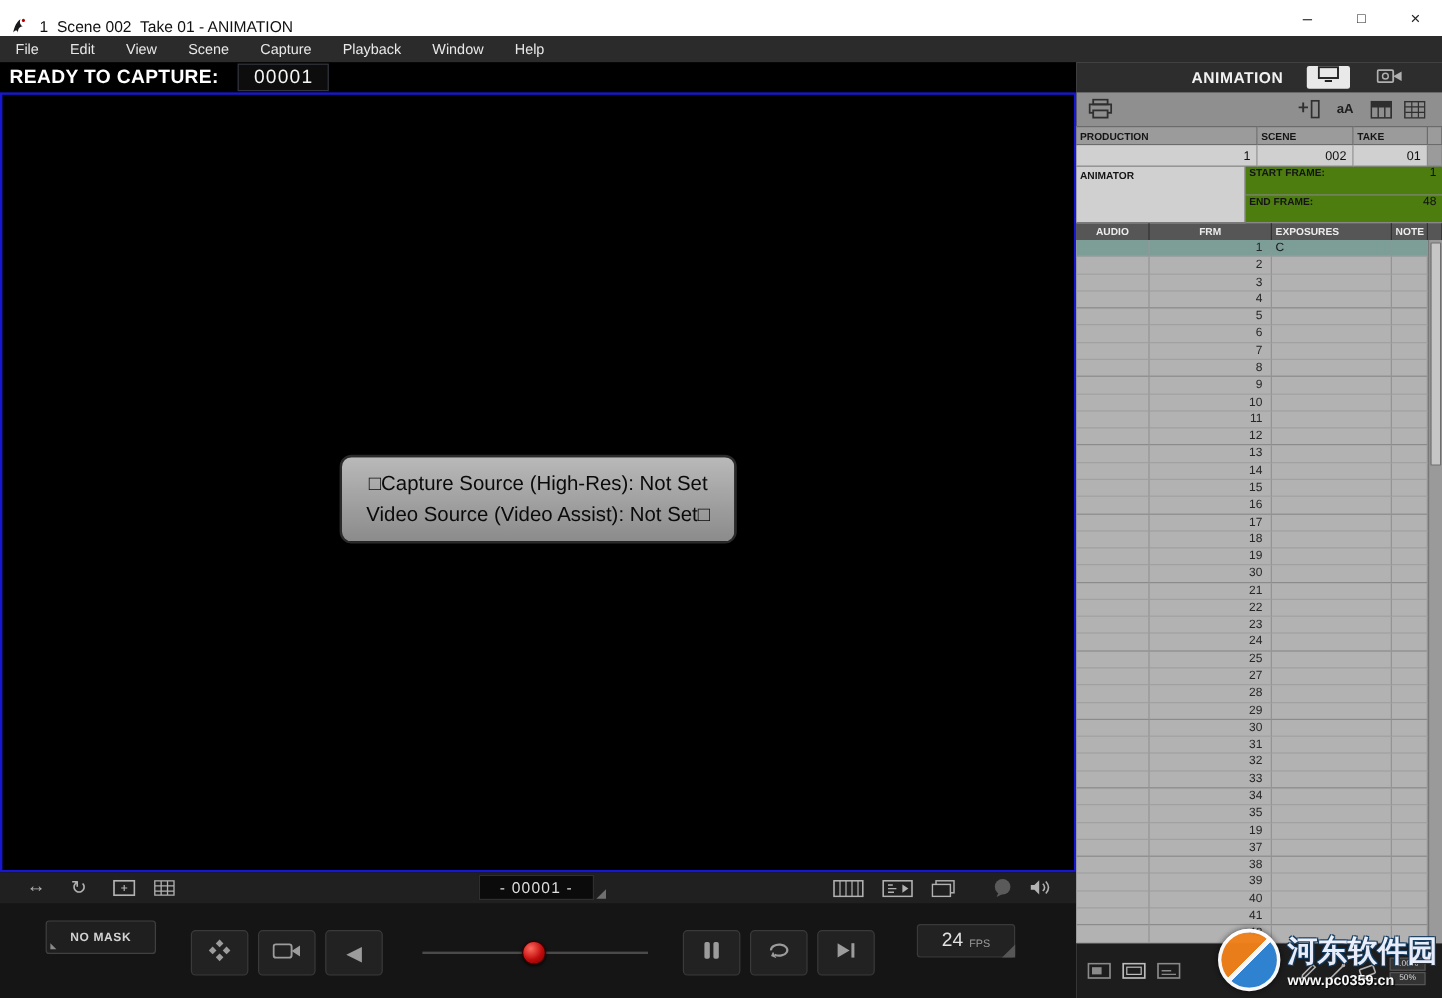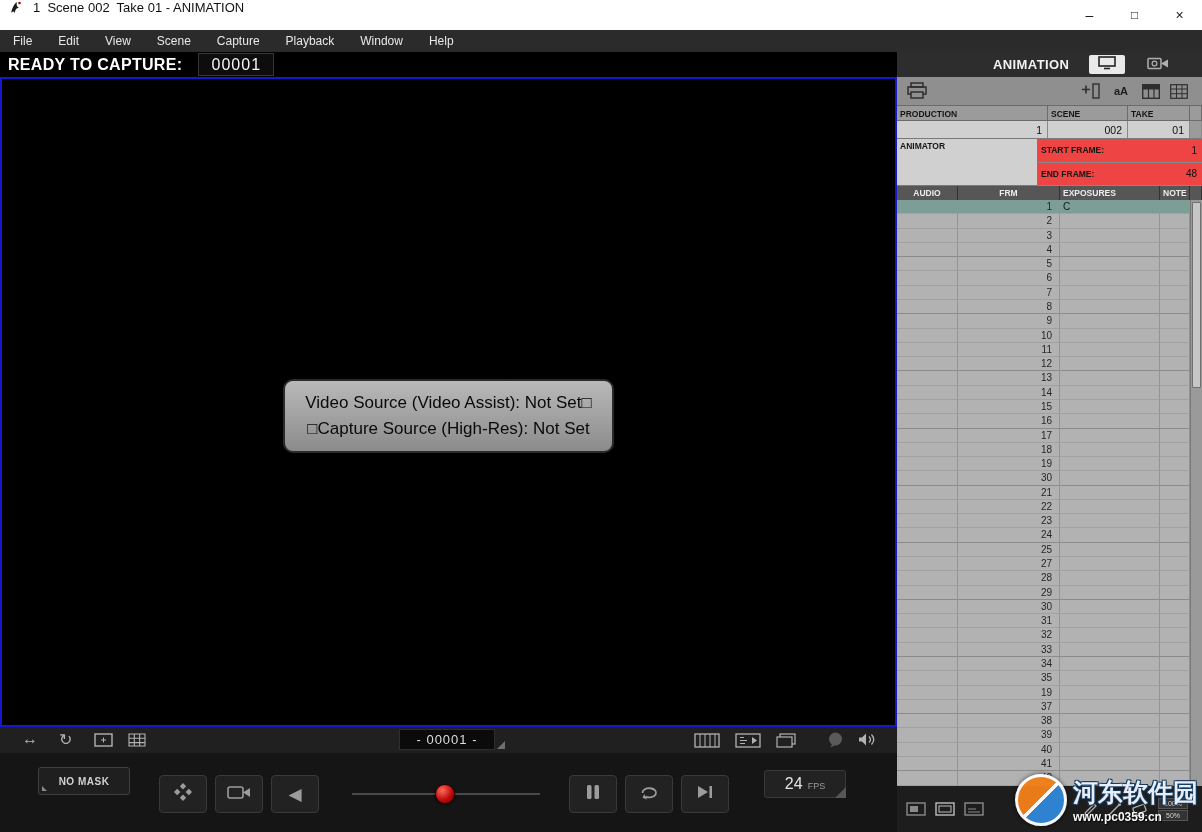--- a/index.html
+++ b/index.html
@@ -1,19 +1,19 @@
 <!DOCTYPE html>
 <html><head>
 <meta charset="utf-8">
 <style>
   html,body{margin:0;padding:0;background:#444;}
   .app{position:relative;width:1202px;height:832px;background:#161616;font-family:"Liberation Sans",sans-serif;overflow:hidden;-webkit-font-smoothing:antialiased;}
 
   
-  .titlebar{position:absolute;top:0;left:0;width:1202px;height:30px;background:#ffffff;display:flex;align-items:flex-start;}
+  .titlebar{position:absolute;top:0;left:0;width:1202px;height:30px;background:#ffffff;display:flex;align-items:flex-end;}
   .app-icon{margin-left:8px;width:16px;height:16px;}
   .window-title{margin-left:9px;font-size:13px;color:#111;white-space:pre;}
   .win-controls{margin-left:auto;display:flex;height:100%;}
   .win-btn{width:45px;height:100%;display:flex;align-items:center;justify-content:center;font-size:14px;color:#222;}
   .win-btn.max{font-size:12px;}
 
   
   .menubar{position:absolute;top:30px;left:0;width:1202px;height:22px;background:#2b2b2b;display:flex;align-items:center;}
   .menu-item{padding:0 13px;font-size:12px;color:#e8e8e8;}
 
@@ -60,21 +60,21 @@
 
   .pst-head{display:grid;grid-template-columns:151px 80px 62px 12px;height:16px;}
   .pst-head div{background:#9b9b9b;border-right:1px solid #6b6b6b;border-top:1px solid #6b6b6b;border-bottom:1px solid #6b6b6b;font-size:8.5px;font-weight:bold;color:#151515;padding:3px 0 0 3px;box-sizing:border-box;overflow:hidden;}
   .pst-vals{display:grid;grid-template-columns:151px 80px 62px 12px;height:18px;}
   .pst-vals div{background:#d0d0d0;border-right:1px solid #8a8a8a;border-bottom:1px solid #7a7a7a;font-size:10.5px;color:#101010;text-align:right;padding:3px 5px 0 0;box-sizing:border-box;}
   .pst-vals .fill{background:#9b9b9b;}
 
   .xs-animator{display:grid;grid-template-columns:141px 164px;height:47px;}
   .anim-cell{background:#d0d0d0;border-right:1px solid #7a7a7a;border-bottom:1px solid #7a7a7a;font-size:8.5px;font-weight:bold;color:#151515;padding:2px 0 0 3px;box-sizing:border-box;}
   .frame-rows{display:flex;flex-direction:column;}
-  .fr-row{flex:1;display:flex;background:#ef4444;border-bottom:1px solid #888;box-sizing:border-box;align-items:center;gap:16px;}
+  .fr-row{flex:1;display:flex;background:#4d7c0f;border-bottom:1px solid #888;box-sizing:border-box;gap:16px;}
   .fr-label{font-size:8.5px;font-weight:bold;color:#151515;padding-left:3px;}
   .fr-val{flex:1;text-align:right;font-size:10px;color:#101010;padding-right:5px;}
 
   .xs-colheads{display:grid;grid-template-columns:61px 102px 100px 30px 12px;height:14px;background:#565656;}
   .xs-colheads div{font-size:8.5px;font-weight:bold;color:#ececec;border-right:1px solid #333;box-sizing:border-box;overflow:hidden;padding-top:2px;}
   .ch-c{text-align:center;}
   .ch-l{padding-left:3px;}
 
   .xs-rows{position:relative;height:586px;overflow:hidden;background:#aeaeae;}
   .rows-list{position:absolute;top:0;left:0;width:293px;}
@@ -134,22 +134,22 @@
 
   <div class="left-col">
 
     <div class="status-strip">
       <span class="ready-label">READY TO CAPTURE:</span>
       <span class="counter-box">00001</span>
     </div>
 
     <div class="viewport">
       <div class="vp-msg">
+        <div>□Capture Source (High-Res): Not Set</div>
         <div>Video Source (Video Assist): Not Set□</div>
-        <div>□Capture Source (High-Res): Not Set</div>
       </div>
     </div>
 
     <div class="vp-toolbar">
       <span class="vpt-glyph" style="left:22px">↔</span>
       <span class="vpt-glyph" style="left:59px">↻</span>
       <span class="vpt-svg" style="left:94px">
         <svg width="19" height="14">
             <rect x="1" y="1" width="17" height="12" fill="none" stroke="#b2b2b2" stroke-width="1.4"></rect>
             <path d="M9.5 4.5v5M7 7h5" stroke="#b2b2b2" stroke-width="1"></path>

